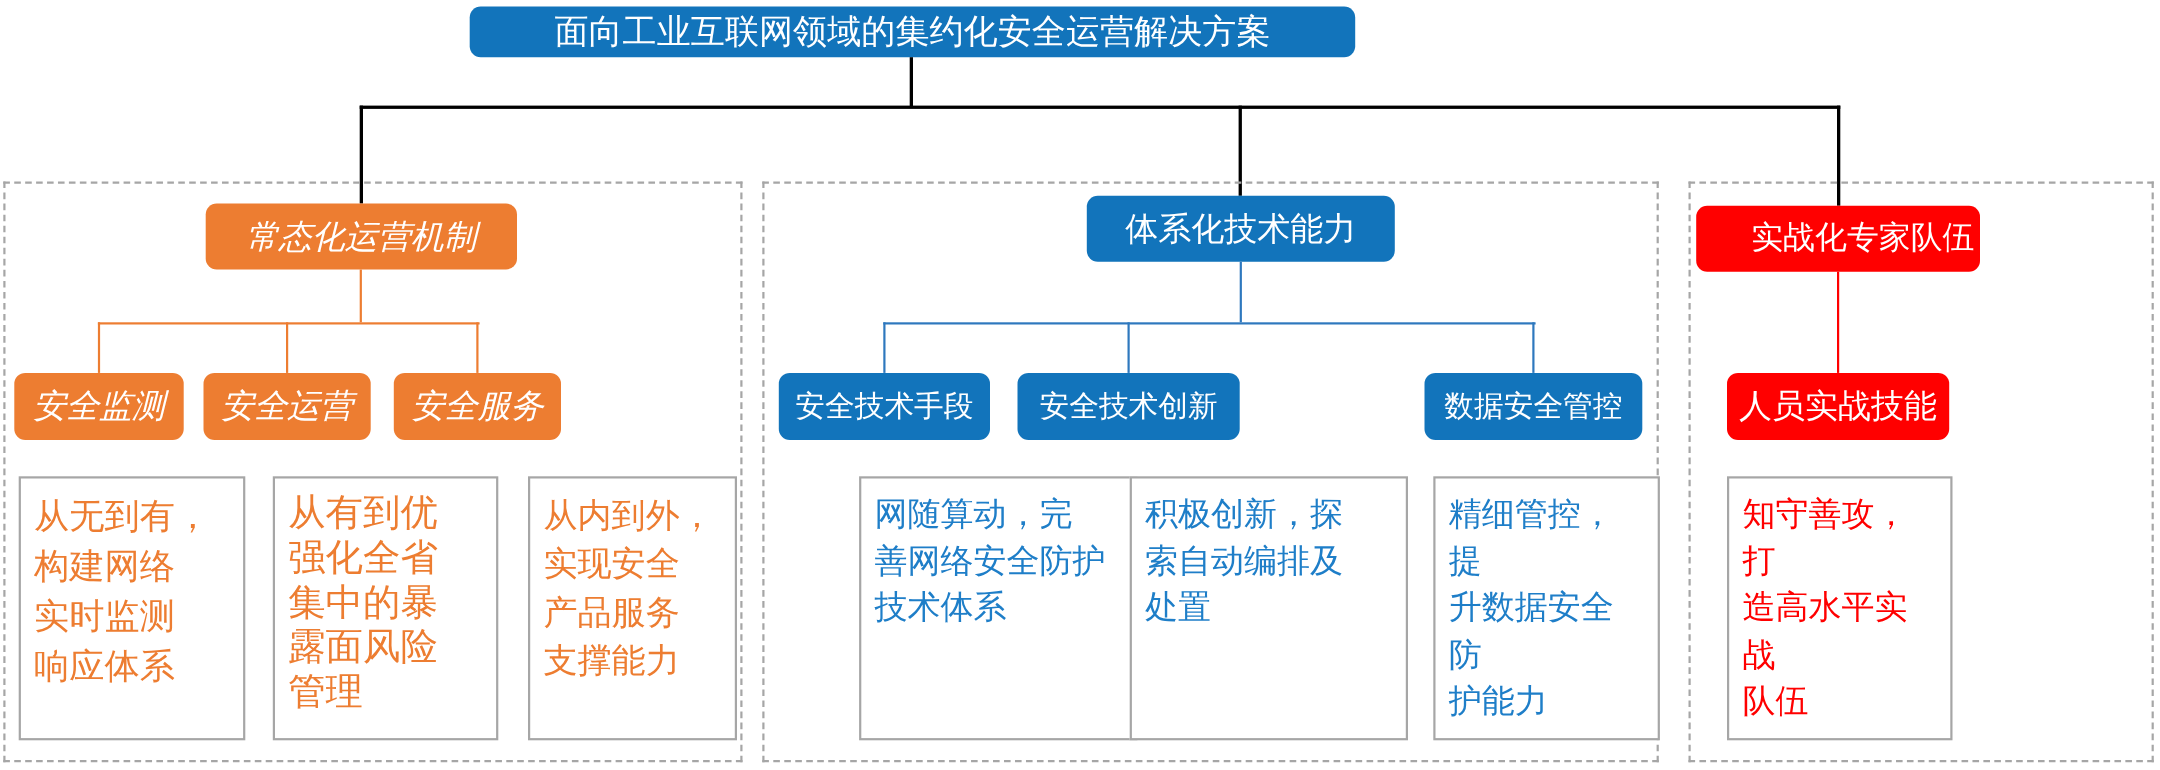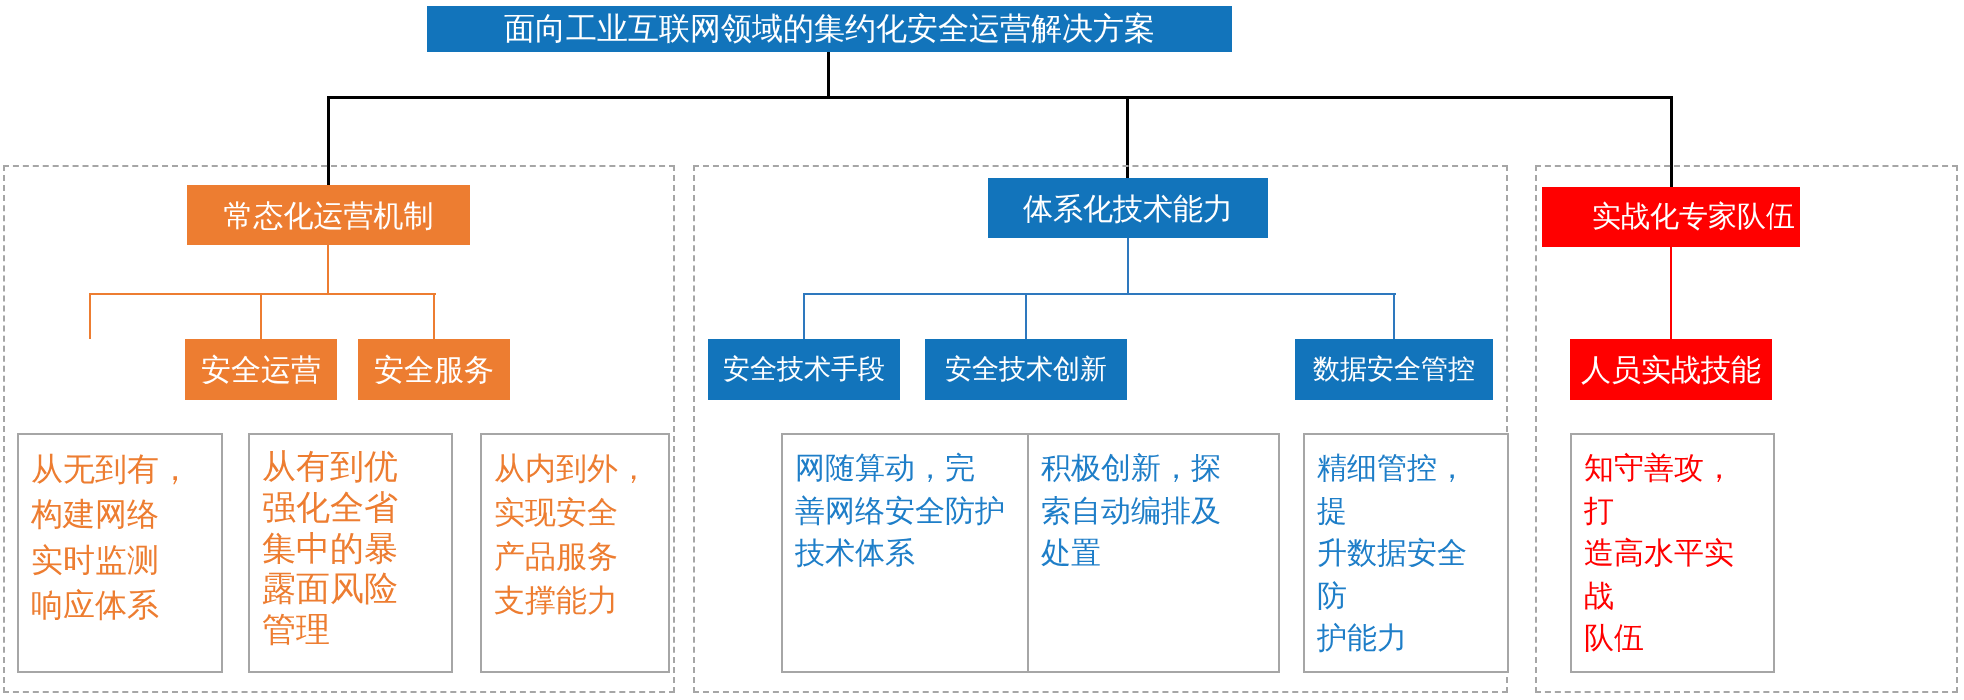--- a/index.html
+++ b/index.html
@@ -1,22 +1,22 @@
 <!DOCTYPE html>
 <html style="--blue: #1274BB; --orange: #ED7D31; --red: #FF0000; --descblue: #1E7EC8; --line_blue: #2E78BE; --border_gray: #A6A6A6; --line_black: #000000;"><head>
 <meta charset="utf-8">
 <style>
   * { box-sizing: border-box; margin: 0; padding: 0; }
   html, body { background: #ffffff; }
   body { font-family: "Liberation Serif", "DejaVu Serif", serif; }
   .canvas { position: relative; width: 1964px; height: 700px; background: #ffffff; overflow: hidden; }
   .abs { position: absolute; }
-  .label { display: flex; align-items: center; justify-content: center; color: #ffffff; text-align: center; line-height: 1.1; }
+  .label { display: flex; align-items: center; justify-content: center; color: #ffffff; text-align: center; line-height: 1.1; border-radius: 10px; }
   .bg-blue   { background: var(--blue, #1274BB); }
-  .bg-orange { background: var(--orange, #ED7D31); }
+  .bg-orange { background: var(--orange, #ED7D31); font-style: italic; }
   .bg-red    { background: var(--red, #FF0000); }
   .cont { border: 2px dashed var(--border_gray, #A6A6A6); background: transparent; }
   .desc { border: 2px solid var(--border_gray, #A6A6A6); padding: 12px 12px; white-space: pre-line; line-height: 1.42; background: #ffffff; }
   .t-orange { color: var(--orange, #ED7D31); }
   .t-blue   { color: var(--descblue, #1E7EC8); }
   .t-red    { color: var(--red, #FF0000); }
   .lk { background: var(--line_black, #000000); }
   .lo { background: var(--orange, #ED7D31); }
   .lb { background: var(--line_blue, #2E78BE); }
   .lr { background: var(--red, #FF0000); }
@@ -39,20 +39,21 @@
   <div class="abs cont" style="left:1535px; top:165px; width:423px; height:528px;"></div>
 
   <div class="abs label bg-orange" style="left:187px; top:185px; width:283px; height:60px; font-size:30px;">常态化运营机制</div>
 
   <div class="abs lo" style="left:327px; top:245px; width:2px; height:48px;"></div>
   <div class="abs lo" style="left:89px;  top:293px; width:347px; height:2px;"></div>
   <div class="abs lo" style="left:89px;  top:293px; width:2px; height:46px;"></div>
   <div class="abs lo" style="left:260px; top:293px; width:2px; height:46px;"></div>
   <div class="abs lo" style="left:433px; top:293px; width:2px; height:46px;"></div>
 
+  <div class="abs label bg-orange" style="left:13px;  top:339px; width:154px; height:61px; font-size:30px;">安全监测</div>
   <div class="abs label bg-orange" style="left:185px; top:339px; width:152px; height:61px; font-size:30px;">安全运营</div>
   <div class="abs label bg-orange" style="left:358px; top:339px; width:152px; height:61px; font-size:30px;">安全服务</div>
 
   <div class="abs desc t-orange" style="left:17px;  top:433px; width:206px; height:240px; font-size:32px;">从无到有，
 构建网络
 实时监测
 响应体系</div>
   <div class="abs desc t-orange" style="left:248px; top:433px; width:205px; height:240px; font-size:34px; line-height:1.2;">从有到优
 强化全省
 集中的暴

